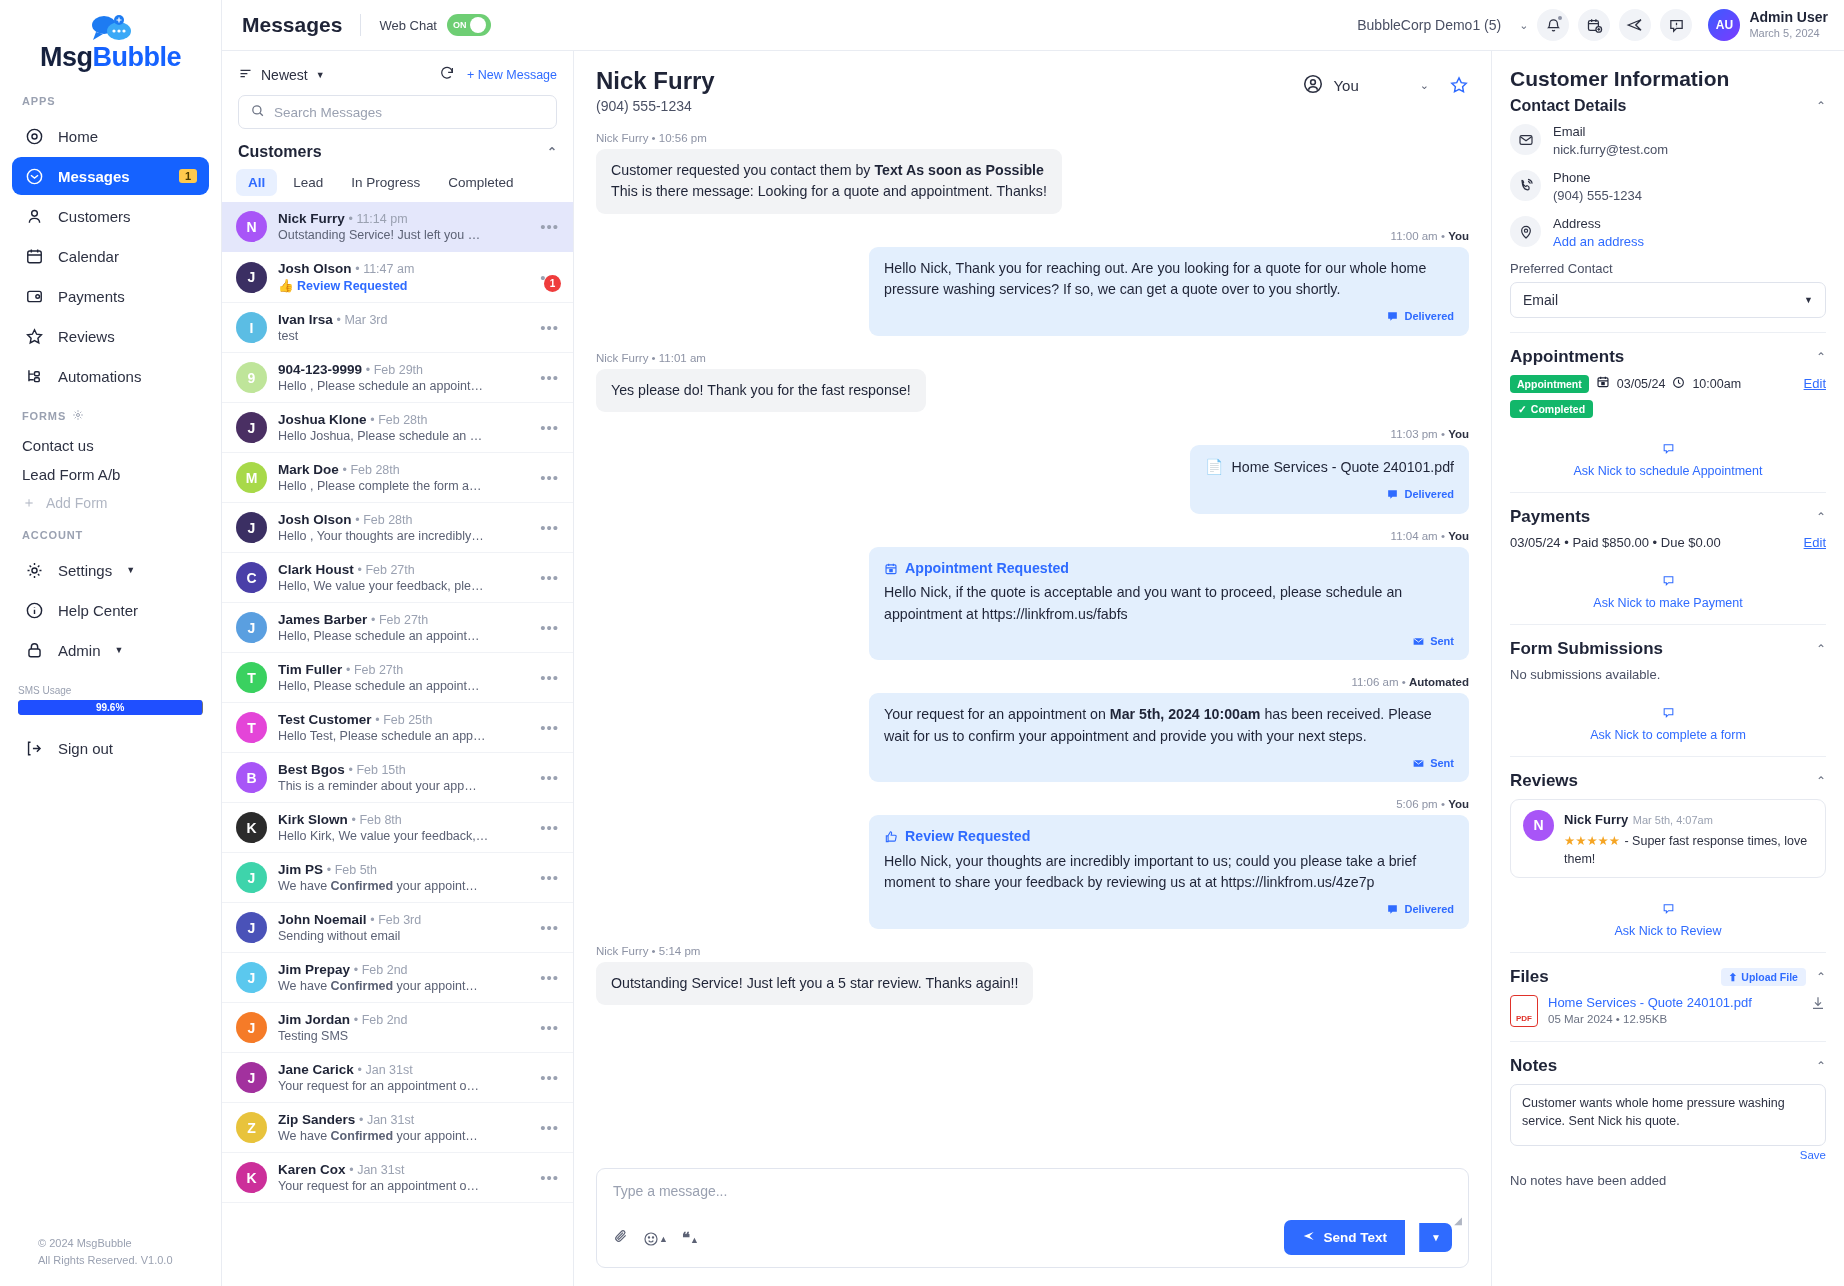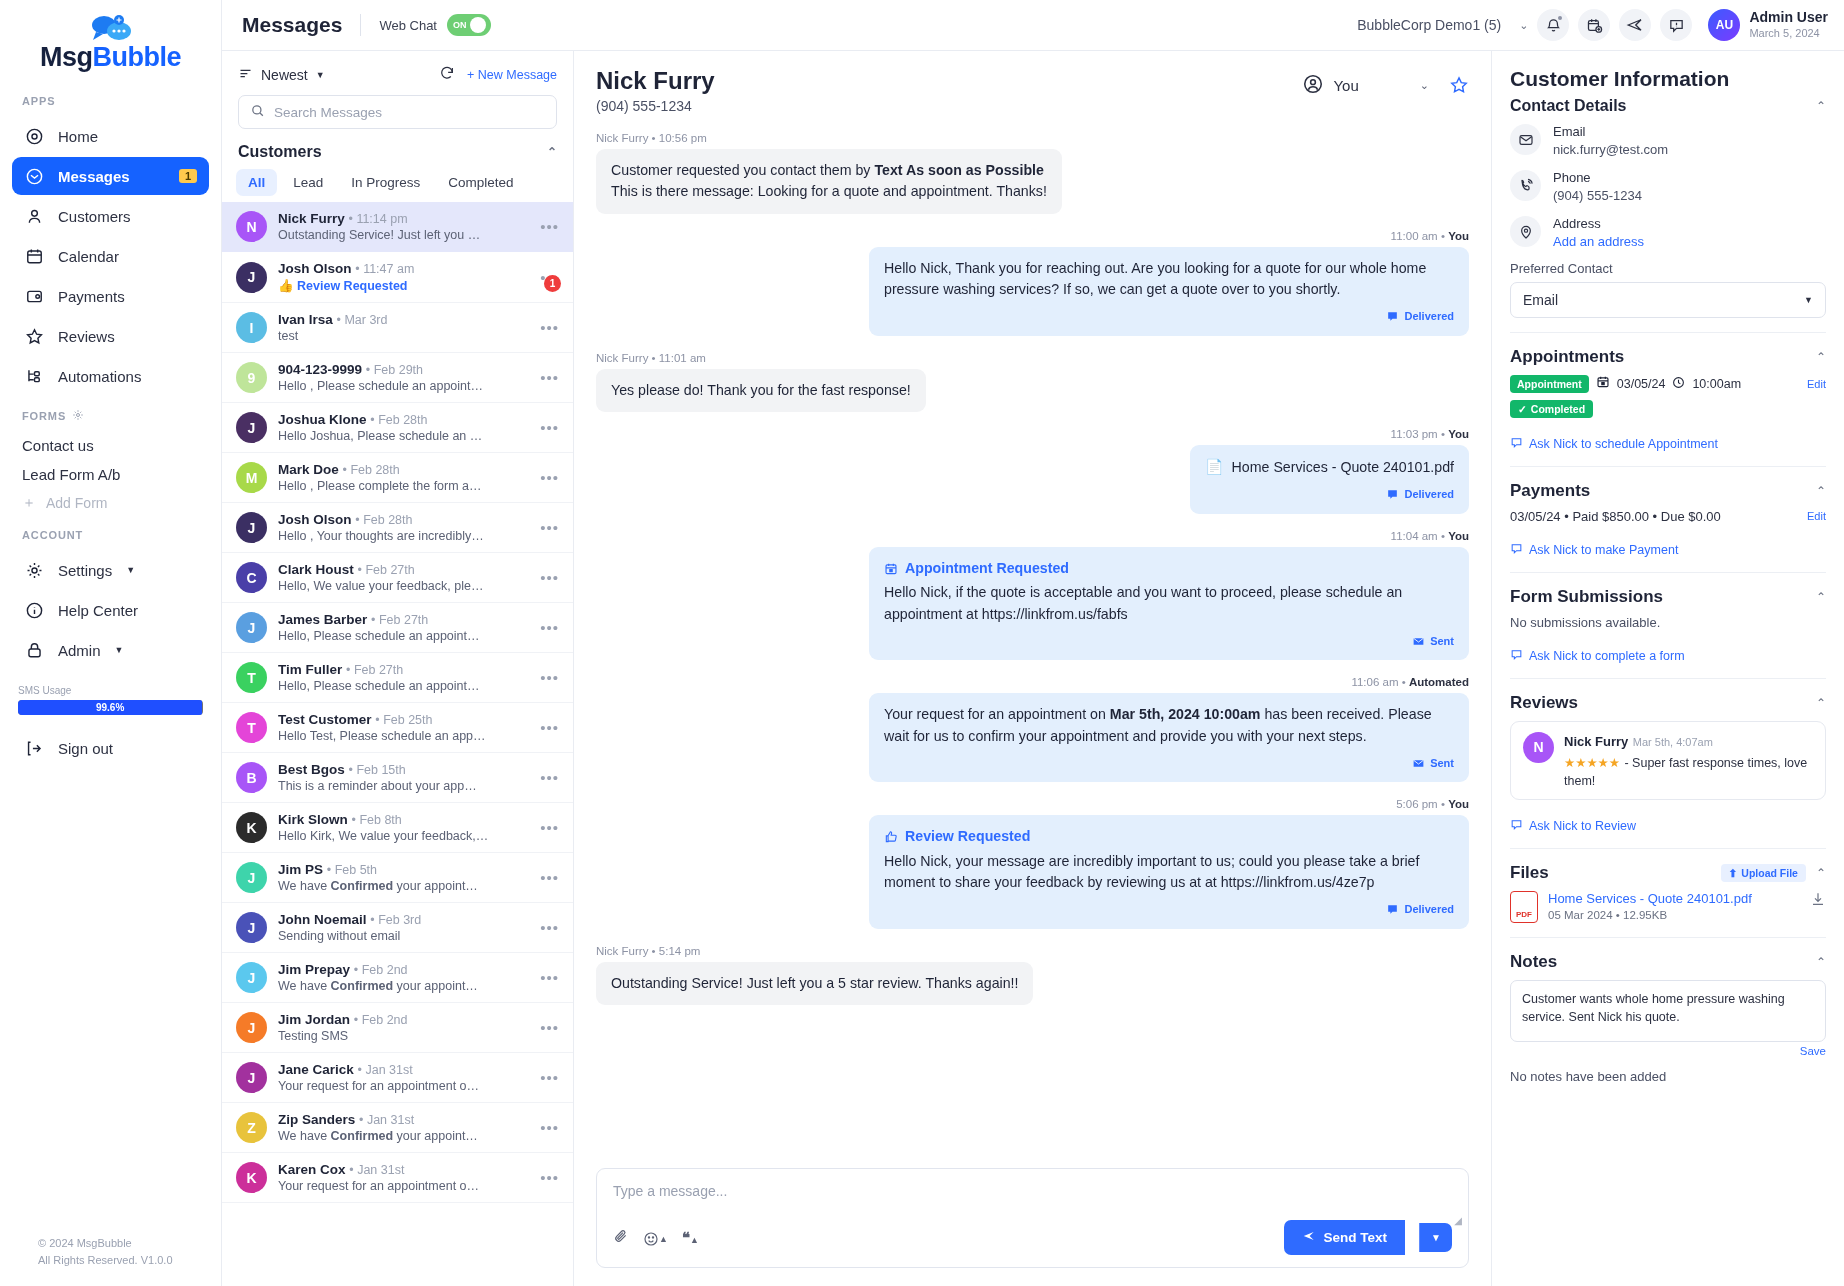--- a/index.html
+++ b/index.html
@@ -253,24 +253,24 @@
   .divider { height: 1px; background: #eceff4; margin: 14px 0 0 0; }
   .appt-row { display: flex; align-items: center; gap: 7px; font-size: 12.5px; color: #2d3142; flex-wrap: wrap;}
   .tag-appt {
     background: #12b76a; color: #fff; font-size: 10.5px; font-weight: 700;
     border-radius: 4px; padding: 3px 7px;
   }
   .tag-done {
     background: #12b76a; color: #fff; font-size: 10.5px; font-weight: 600;
     border-radius: 4px; padding: 3px 8px; display: flex; align-items: center; gap: 4px;
   }
-  .edit-link { font-size: 11px; color: #2f6bff; cursor: pointer; }
+  .edit-link { font-size: 13px; color: #2f6bff; cursor: pointer; text-decoration: underline; }
   .ask-link {
-    font-size: 12.5px; color: #2f6bff; cursor: pointer; margin-top: 18px;
-    display: flex; align-items: center; gap: 6px;
+    font-size: 12.5px; color: #2f6bff; cursor: pointer; margin-top: 24px;
+    display: flex; align-items: center; gap: 6px; flex-direction: column;
   }
   .pay-line { font-size: 13px; color: #2d3142; display: flex; align-items: center; }
   .pay-line .sp { flex: 1; }
   .muted { font-size: 13px; color: #4a5064; }
   .review-card {
     border: 1px solid #e6e9f0; border-radius: 9px; padding: 10px 12px; margin-top: 6px;
     display: flex; gap: 10px; align-items: flex-start;
   }
   .rv-name { font-size: 13px; font-weight: 700; color: #1f2437; }
   .rv-date { font-size: 11px; color: #9aa1b1; font-weight: 400; }
@@ -783,21 +783,21 @@
                     <path d="M3 6h18v12H3z"></path>
                     <path d="M3 6l9 7 9-7" stroke="#fff" stroke-width="1.6" fill="none"></path>
                   </svg>
                   <span>Sent</span>
                 </div></div></div>
             <div class="row r"><div class="msg-meta r">5:06 pm • <b>You</b></div><div class="bubble out" style="min-width: 580px;"><div class="bhead">
                   <svg width="14" height="14" viewBox="0 0 24 24" fill="none" stroke="#2f6bff" stroke-width="1.9">
                     <path d="M7 10v10H4V10zM7 10l4-7c1.6 0 2.4 1.2 2 2.8L12.3 9H19c1.2 0 2 1 1.8 2.2l-1.3 6.4c-.2 1-1 1.4-2 1.4H7"></path>
                   </svg>
                   <span>Review Requested</span>
-                </div><div>Hello Nick, your message are incredibly important to us; could you please take a brief moment to share your feedback by reviewing us at at https://linkfrom.us/4ze7p</div><div class="status">
+                </div><div>Hello Nick, your thoughts are incredibly important to us; could you please take a brief moment to share your feedback by reviewing us at at https://linkfrom.us/4ze7p</div><div class="status">
                   <svg width="13" height="13" viewBox="0 0 24 24" fill="#2f6bff">
                     <path d="M4 4h16v12H12l-4 4v-4H4z"></path>
                   </svg>
                   <span>Delivered</span>
                 </div></div></div>
             <div class="row"><div class="msg-meta">Nick Furry • 5:14 pm</div><div class="bubble inb"><div>Outstanding Service! Just left you a 5 star review. Thanks again!!</div></div></div>
           </div>
 
         <div class="composer">
           <div class="ph">Type a message...</div>

